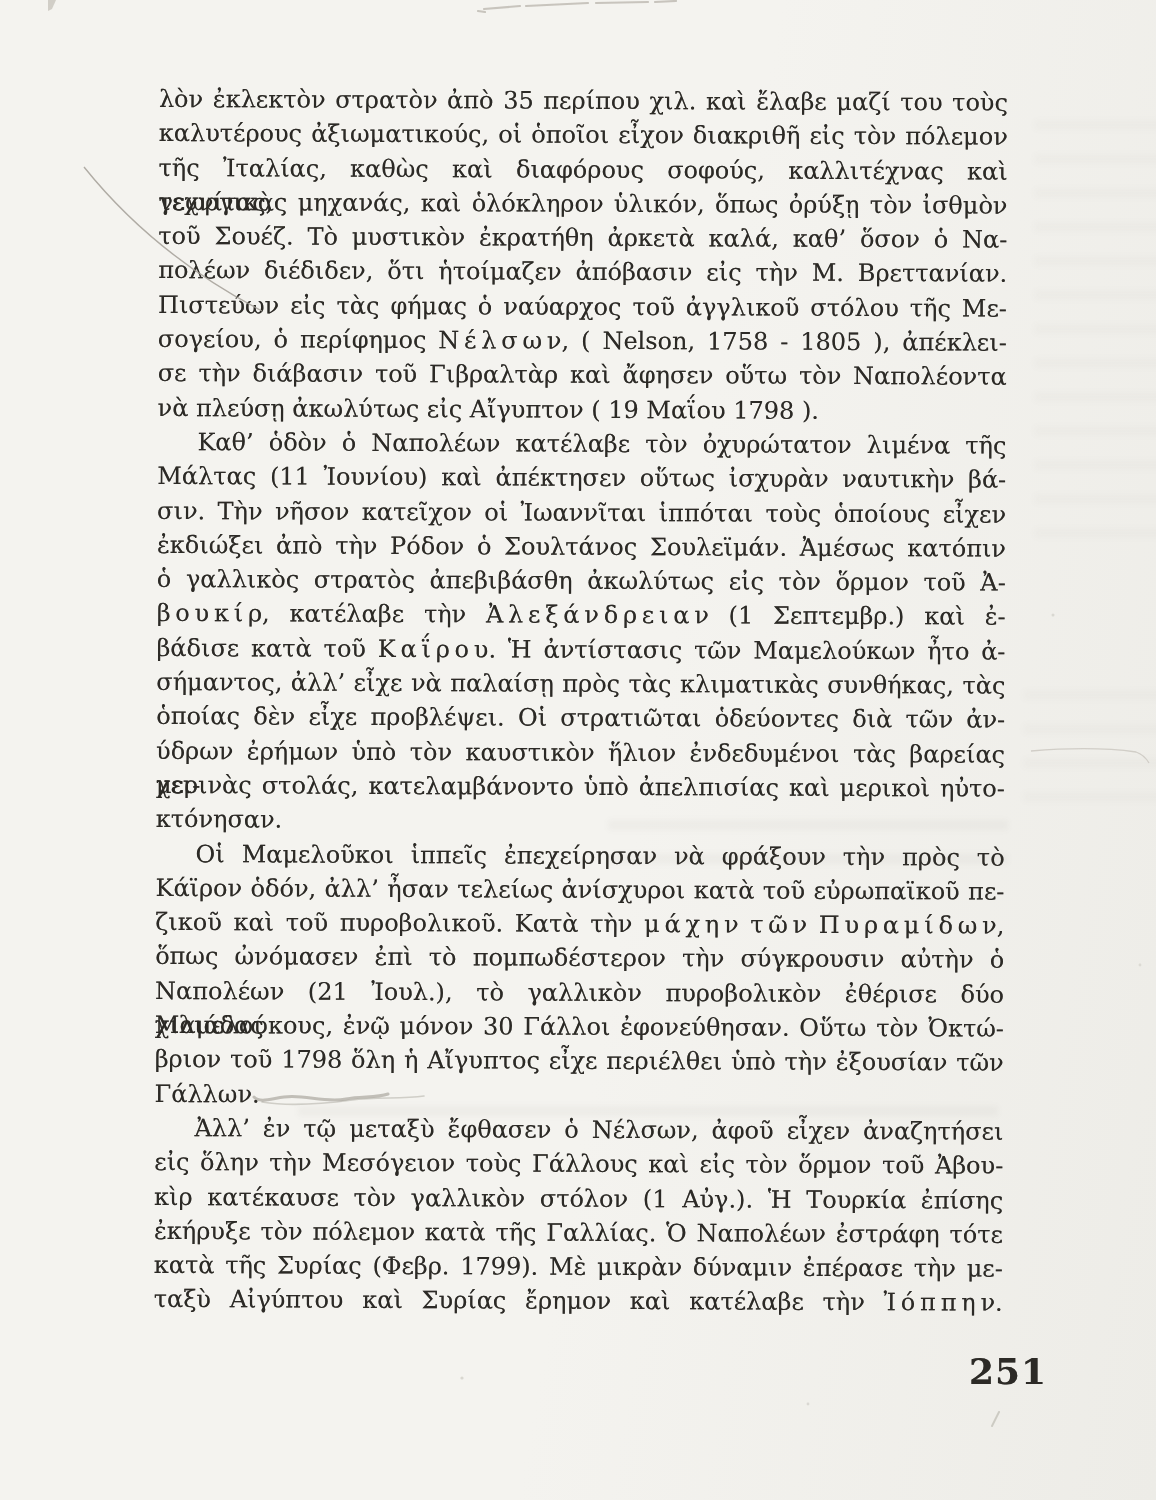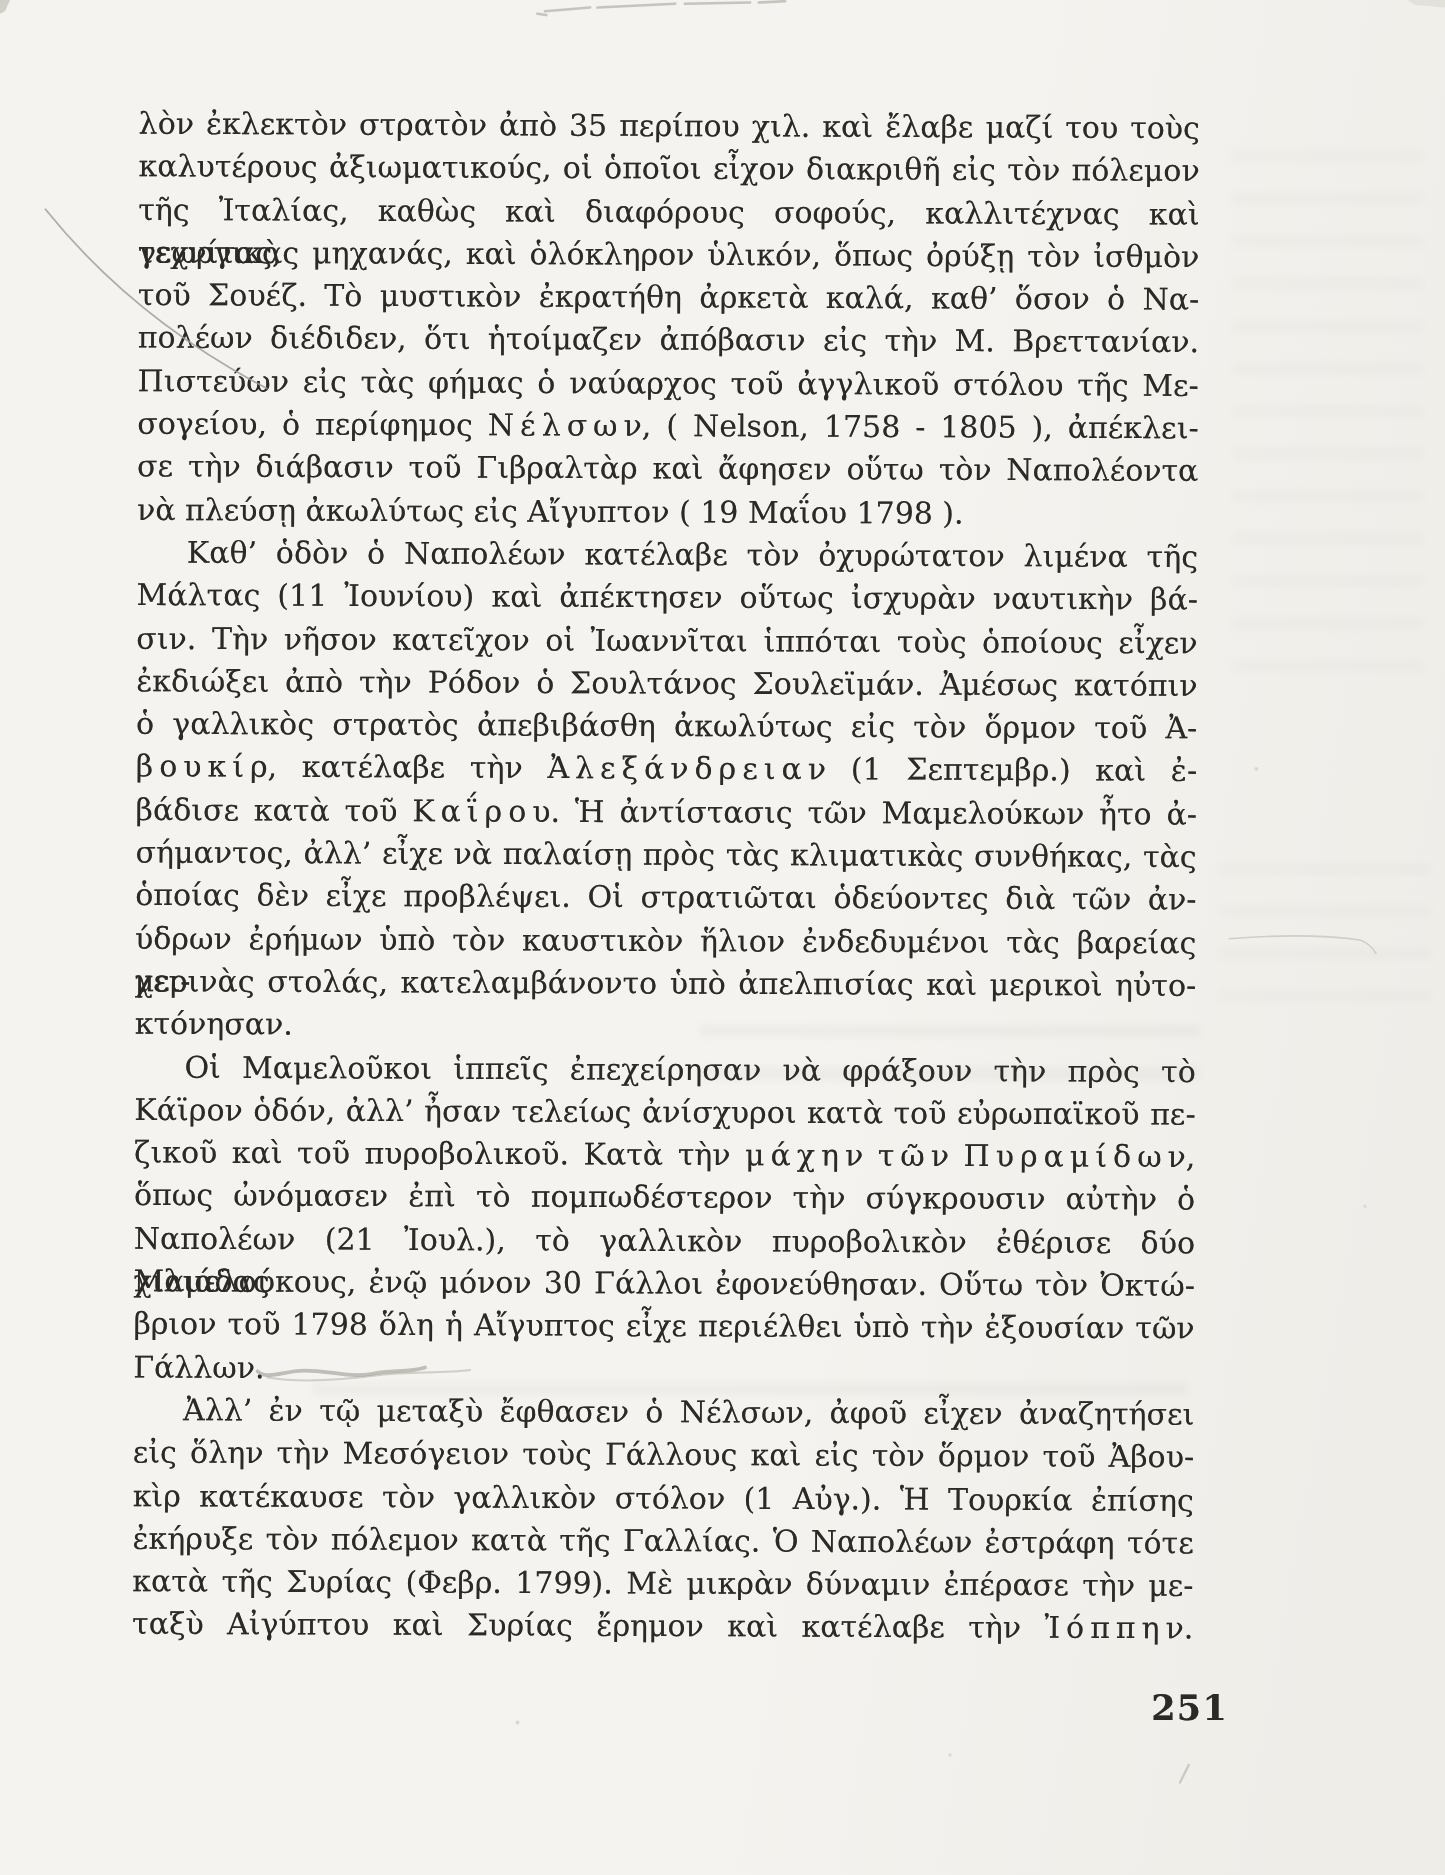--- a/index.html
+++ b/index.html
@@ -6,34 +6,34 @@
     --paper: #f4f3ef;
     --ink: #2c2a26;
     --pencil: #8d897f;
   }
   html, body { margin: 0; padding: 0; }
   body {
     width: 1156px; height: 1500px; overflow: hidden; position: relative;
     background: linear-gradient(100deg, var(--paper) 0%, var(--paper) 55%, #edece7 100%);
     font-family: "DejaVu Serif", serif;
   }
-  .paper { position: absolute; inset: 0; }
+  .paper { position: absolute; inset: 0; margin-left: 48px; }
   .textblock {
     position: absolute; left: 111px; top: 82px; width: 849px;
     transform: rotate(0.25deg); transform-origin: 0 0;
     color: var(--ink);
     font-size: 24px; line-height: 34.3px;
     text-shadow: 0 0 0.5px rgba(44,42,38,0.55);
   }
   .line { text-align: justify; text-align-last: justify; height: 34.3px; white-space: normal; }
   .line.p-last { text-align-last: left; }
   .line.p-indent { text-indent: 40px; }
   .pagenum {
     position: absolute; left: 921px; top: 1350px;
-    font-size: 28px; font-weight: bold; letter-spacing: 1px;
+    font-size: 36px; font-weight: bold; letter-spacing: 1px;
     color: var(--ink); text-shadow: 0 0 0.5px rgba(44,42,38,0.55);
   }
   svg.artifacts { position: absolute; left: 0; top: 0; width: 1156px; height: 1500px; pointer-events: none; }
   .hairline { stroke: #a39f96; stroke-width: 1.4; fill: none; opacity: 0.85; }
   .crease   { stroke: #cdcac3; stroke-width: 1.3; fill: none; opacity: 0.9; }
   .pencil-stroke { stroke: var(--pencil); fill: none; stroke-linecap: round; }
   .smudge { stroke: #9b968c; stroke-width: 2.2; fill: none; opacity: 0.5; stroke-linecap: round; }
   .speck { fill: #a6a297; }
   .bleed {
     position: absolute; pointer-events: none;

